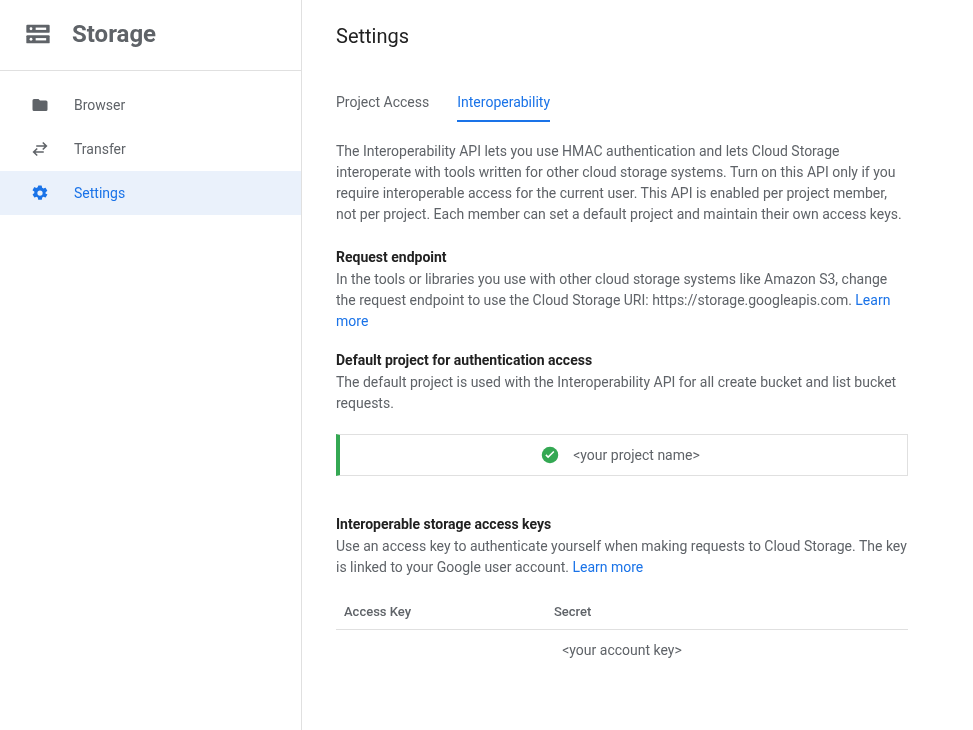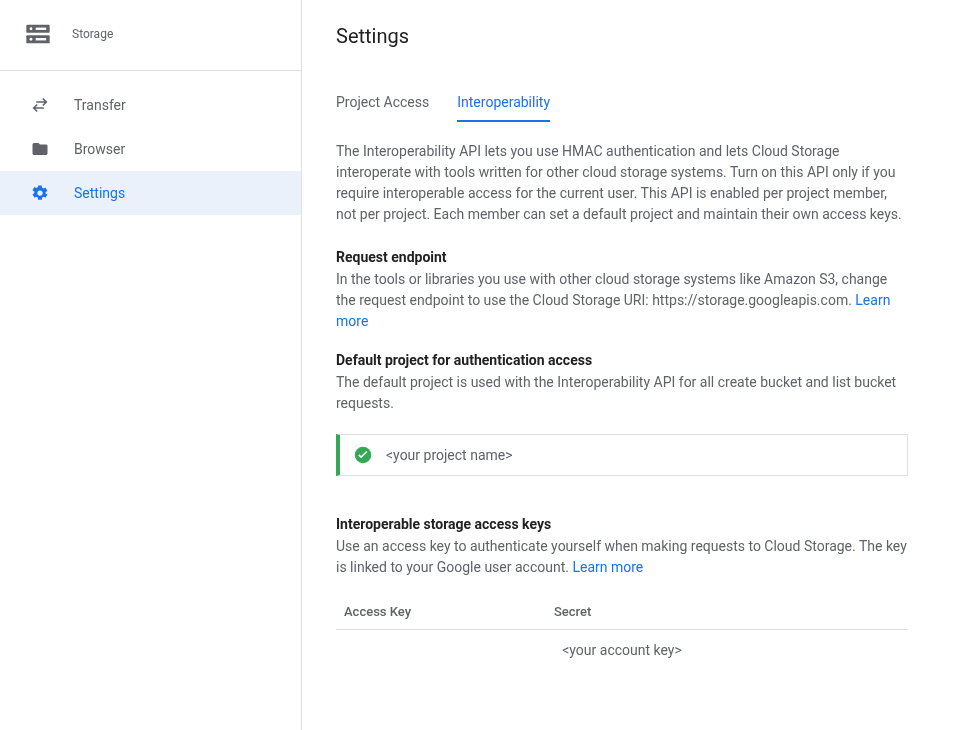--- a/index.html
+++ b/index.html
@@ -18,21 +18,21 @@
   border-right: 1px solid #e0e0e0;
   background: #fff;
 }
 .sidebar-header {
   display: flex;
   align-items: center;
   padding: 20px 20px 22px 24px;
   border-bottom: 1px solid #e0e0e0;
 }
 .sidebar-header .svc-icon { width: 28px; height: 28px; margin-right: 20px; display: flex; align-items: center; justify-content: center; }
-.sidebar-title { font-size: 12px; font-weight: 400; color: #5f6368; }
+.sidebar-title { font-size: 24px; font-weight: 700; color: #5f6368; }
 .nav { padding-top: 12px; }
 .nav-item {
   display: flex;
   align-items: center;
   padding: 12px 20px 12px 30px;
   font-size: 14px;
   color: #5f6368;
   cursor: pointer;
 }
 .nav-item .nav-icon { width: 20px; height: 20px; margin-right: 24px; display: flex; align-items: center; justify-content: center; }
@@ -92,20 +92,21 @@
 .link { color: #1a73e8; cursor: pointer; }
 .info-box {
   margin-top: 20px;
   border: 1px solid #e0e0e0;
   border-left: 4px solid #34a853;
   padding: 11px 14px;
   display: flex;
   align-items: center;
   font-size: 14px;
   color: #212121;
+  justify-content: center;
 }
 .info-box .check-icon { width: 18px; height: 18px; margin-right: 14px; flex-shrink: 0; }
 .info-box .project-name { color: #5f6368; margin-right: 6px; }
 .info-box .info-text { font-weight: 500; }
 .keys-table {
   margin-top: 16px;
   width: 100%;
 }
 .keys-head {
   display: flex;
@@ -155,32 +156,32 @@
             <rect x="10" y="6.5" width="9" height="2" fill="#fff"></rect>
             <rect x="10" y="15.5" width="9" height="2" fill="#fff"></rect>
           </svg>
       </span>
       <span class="sidebar-title">Storage</span>
     </div>
     <nav class="nav">
       <div class="nav-item">
         <span class="nav-icon">
           <svg width="18" height="18" viewBox="0 0 24 24" fill="#5f6368">
-              <path d="M7 7h11l-3-3 1.4-1.4L22 8l-5.6 5.4L15 12l3-3H7zM17 17H6l3 3-1.4 1.4L2 16l5.6-5.4L9 12l-3 3h11z"></path>
-            </svg>
-        </span>
-        <span>Transfer</span>
+              <path d="M20 6h-8l-2-2H4a2 2 0 0 0-2 2v12a2 2 0 0 0 2 2h16a2 2 0 0 0 2-2V8a2 2 0 0 0-2-2z"></path>
+            </svg>
+        </span>
+        <span>Browser</span>
       </div>
       <div class="nav-item">
         <span class="nav-icon">
           <svg width="18" height="18" viewBox="0 0 24 24" fill="#5f6368">
-              <path d="M20 6h-8l-2-2H4a2 2 0 0 0-2 2v12a2 2 0 0 0 2 2h16a2 2 0 0 0 2-2V8a2 2 0 0 0-2-2z"></path>
-            </svg>
-        </span>
-        <span>Browser</span>
+              <path d="M7 7h11l-3-3 1.4-1.4L22 8l-5.6 5.4L15 12l3-3H7zM17 17H6l3 3-1.4 1.4L2 16l5.6-5.4L9 12l-3 3h11z"></path>
+            </svg>
+        </span>
+        <span>Transfer</span>
       </div>
       <div class="nav-item active">
         <span class="nav-icon">
           <svg width="18" height="18" viewBox="0 0 24 24" fill="#1a73e8">
               <path d="M19.4 13a7.5 7.5 0 0 0 .1-1 7.5 7.5 0 0 0-.1-1l2.1-1.6a.5.5 0 0 0 .1-.6l-2-3.5a.5.5 0 0 0-.6-.2l-2.5 1a7.3 7.3 0 0 0-1.7-1l-.4-2.6a.5.5 0 0 0-.5-.4h-4a.5.5 0 0 0-.5.4L9 4.2a7.3 7.3 0 0 0-1.7 1l-2.5-1a.5.5 0 0 0-.6.2l-2 3.5a.5.5 0 0 0 .1.6L4.5 10a7.5 7.5 0 0 0-.1 1 7.5 7.5 0 0 0 .1 1l-2.1 1.6a.5.5 0 0 0-.1.6l2 3.5a.5.5 0 0 0 .6.2l2.5-1a7.3 7.3 0 0 0 1.7 1l.4 2.6a.5.5 0 0 0 .5.4h4a.5.5 0 0 0 .5-.4l.4-2.6a7.3 7.3 0 0 0 1.7-1l2.5 1a.5.5 0 0 0 .6-.2l2-3.5a.5.5 0 0 0-.1-.6zM12 15.5A3.5 3.5 0 1 1 15.5 12 3.5 3.5 0 0 1 12 15.5z"></path>
             </svg>
         </span>
         <span>Settings</span>
       </div>
     </nav>

